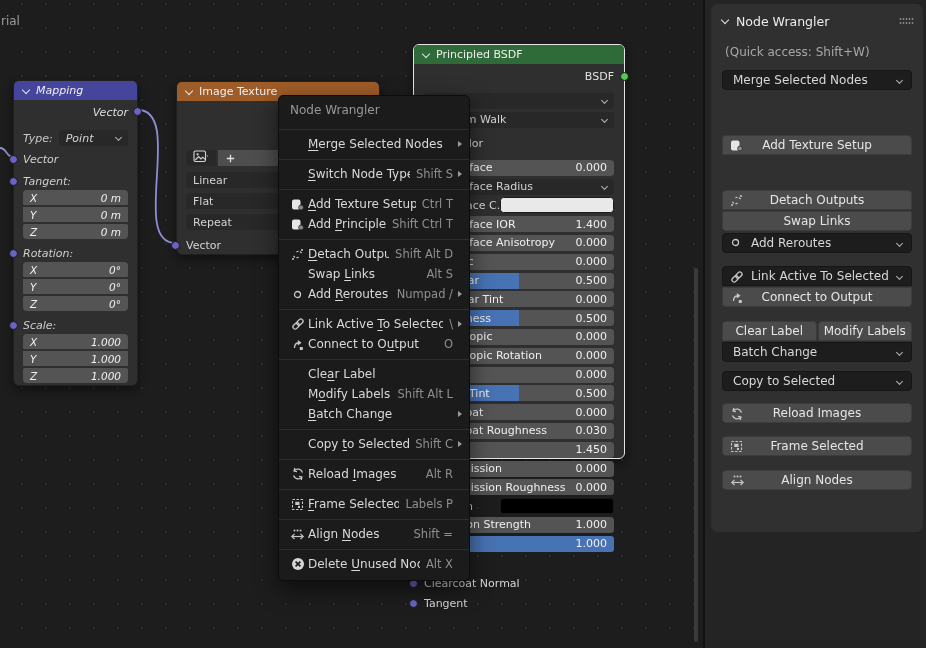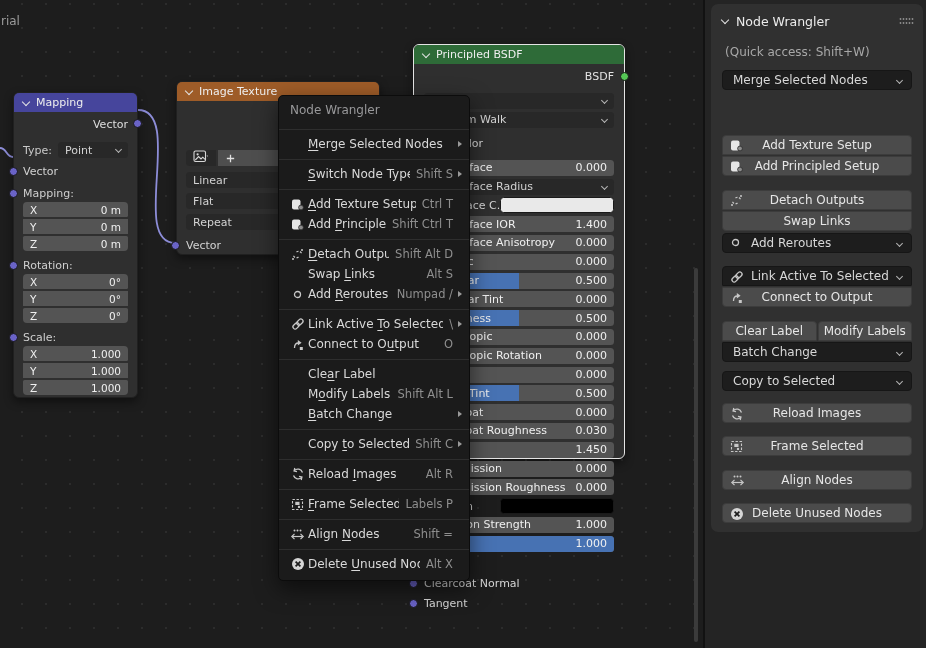--- a/index.html
+++ b/index.html
@@ -132,21 +132,21 @@
 
 <div class="canvas">
   <div class="toplabel">rial</div>
 
   <svg class="wires" width="703" height="648">
     <path id="wire-in" d="M 0 148 C 7 148, 6 157, 13 157" fill="none" stroke-width="1.8" stroke="#8d8dd8"></path>
     <path id="wire-map-tex" d="M 138 110 C 184 110, 130 243, 175 243" fill="none" stroke-width="1.8" stroke="#8d8dd8"></path>
   </svg>
   <div class="canvas-scroll"></div>
 
-  <div class="node" id="node-mapping" style="left:13px; top:92px; width:125px; height:306px;">
+  <div class="node" id="node-mapping" style="left:13px; top:80px; width:125px; height:306px;font-style:italic;">
     <div class="node-header" id="map-header" style="background: rgb(70, 69, 156);">
       <span class="hchev"></span>
       <span>Mapping</span>
     </div>
     <div class="nbody">
       <div class="row out-row">
         <span>Vector</span>
         <span class="socket sock-vec" style="right: -14px; top: 5px; background: rgb(106, 99, 199);"></span>
       </div>
       <div class="type-row">
@@ -156,21 +156,21 @@
           <span class="chev"></span>
         </div>
       </div>
       <div class="row in-row">
         <span class="socket sock-vec" style="left: -14px; top: 3.5px; background: rgb(106, 99, 199);"></span>
         <span>Vector</span>
       </div>
       <div id="map-groups">
           <div class="row lab-row" style="margin-top: 7px;">
             <span class="socket" style="left:-14px; top:2.5px; background:#6a63c7"></span>
-            <span>Mapping:</span>
+            <span>Tangent:</span>
           </div>
           <div class="trip">
             <div class="vrow">
               <span>X</span>
               <span>0 m</span>
             </div>
             <div class="vrow">
               <span>Y</span>
               <span>0 m</span>
             </div>
@@ -617,27 +617,20 @@
       </div>
 
 
     <div class="ctl sb-btn stack-top" style="top:131px;">
       <span class="icn"><svg width="13" height="13" viewBox="0 0 13 13">
             <rect x="1" y="1.5" width="8.5" height="10" rx="2" fill="#e6e6e6"></rect>
             <circle cx="10" cy="9.5" r="2.4" fill="#8d8d8d" stroke="#2a2a2a" stroke-width="0.8"></circle>
           </svg></span>
       <span>Add Texture Setup</span>
       </div>
-    <div class="ctl sb-btn stack-bot" style="top:152px;">
-      <span class="icn"><svg width="13" height="13" viewBox="0 0 13 13">
-            <rect x="1" y="1.5" width="8.5" height="10" rx="2" fill="#e6e6e6"></rect>
-            <circle cx="10" cy="9.5" r="2.4" fill="#8d8d8d" stroke="#2a2a2a" stroke-width="0.8"></circle>
-          </svg></span>
-      <span>Add Principled Setup</span>
-      </div>
 
     <div class="ctl sb-btn stack-top" style="top:186px;">
       <span class="icn"><svg width="13" height="13" viewBox="0 0 13 13" fill="none" stroke="#c8c8c8" stroke-width="1.2">
             <path d="M5.5 4 a3 3 0 0 1 4 0 l1.2 1.2" stroke-dasharray="2.2 1.4"></path>
             <path d="M7.5 9 a3 3 0 0 1 -4 0 l-1.2 -1.2" stroke-dasharray="2.2 1.4"></path>
             <circle cx="2" cy="10.9" r="1" fill="#c8c8c8" stroke="none"></circle>
             <circle cx="11" cy="2.1" r="1" fill="#c8c8c8" stroke="none"></circle>
           </svg></span>
       <span>Detach Outputs</span>
       </div>
@@ -711,21 +704,14 @@
             <circle cx="4.5" cy="2.5" r="1" fill="#c8c8c8"></circle>
             <circle cx="7.5" cy="2.5" r="1" fill="#c8c8c8"></circle>
             <circle cx="10.5" cy="2.5" r="1" fill="#c8c8c8"></circle>
             <path d="M2.5 8.5 H12.5" stroke="#c8c8c8" stroke-width="1.2" fill="none"></path>
             <path d="M4.5 5.8 L1.8 8.5 L4.5 11.2" fill="none" stroke="#c8c8c8" stroke-width="1.2"></path>
             <path d="M10.5 5.8 L13.2 8.5 L10.5 11.2" fill="none" stroke="#c8c8c8" stroke-width="1.2"></path>
           </svg></span>
       <span>Align Nodes</span>
       </div>
 
-    <div class="ctl sb-btn" style="top:499px;">
-      <span class="icn"><svg width="14" height="14" viewBox="0 0 14 14">
-            <circle cx="7" cy="7" r="6" fill="#d6d6d6"></circle>
-            <path d="M4.6 4.6 L9.4 9.4 M9.4 4.6 L4.6 9.4" stroke="#1d1d1d" stroke-width="1.7"></path>
-          </svg></span>
-      <span>Delete Unused Nodes</span>
-      </div>
   </div>
 </div>
 
 </body></html>

